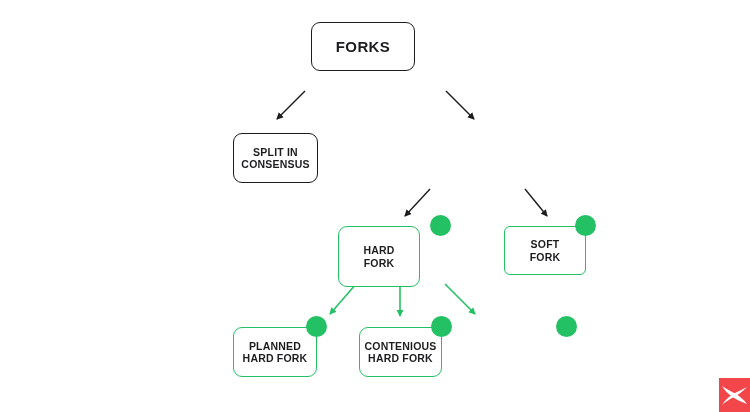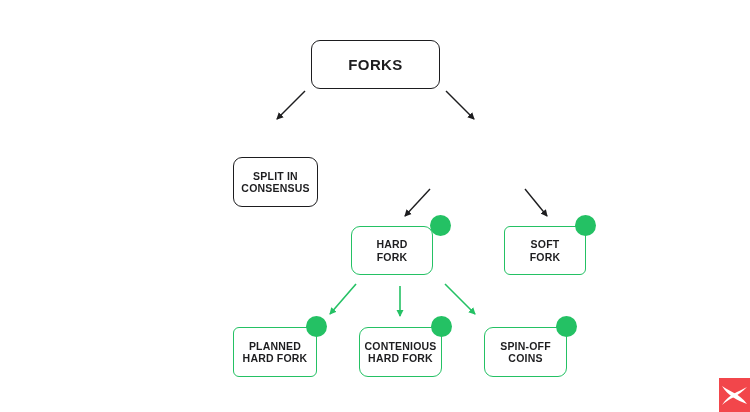--- a/index.html
+++ b/index.html
@@ -54,26 +54,26 @@
   }
   .logo {
     position: absolute;
     left: 719px;
     top: 378px;
     width: 31px;
     height: 34px;
   }
 
   
-  #node-forks        { left:311px; top:40px;  width:129px; height:49px; }
-  #node-split        { left:233px; top:133px; width:85px;  height:50px;margin-top:24px; }
+  #node-forks        { left:311px; top:22px;  width:104px; height:49px; }
+  #node-split        { left:233px; top:133px; width:85px;  height:50px; }
   #node-change       { left:433px; top:132px; width:84px;  height:51px; }
-  #node-hard         { left:351px; top:226px; width:82px;  height:49px;align-items:center; }
+  #node-hard         { left:338px; top:226px; width:82px;  height:61px;align-items:center; }
   #node-soft         { left:504px; top:226px; width:82px;  height:49px;border-radius:6px; }
-  #node-planned      { left:233px; top:327px; width:84px;  height:50px;border-radius:6px; }
+  #node-planned      { left:233px; top:327px; width:84px;  height:50px; }
   #node-contenious   { left:359px; top:327px; width:83px;  height:50px;align-items:center; }
   #node-spinoff      { left:484px; top:327px; width:83px;  height:50px; }
 
   
   #dot-hard        { left:430px; top:215px; }
   #dot-soft        { left:575px; top:215px; }
   #dot-planned     { left:306px; top:316px; }
   #dot-contenious  { left:431px; top:316px; }
   #dot-spinoff     { left:556px; top:316px; }
 
@@ -126,24 +126,20 @@
   <div class="node green-border" id="node-planned">
     <span class="label">PLANNED
 HARD FORK</span>
   </div>
 
   <div class="node green-border" id="node-contenious">
     <span class="label">CONTENIOUS
 HARD FORK</span>
   </div>
 
-  <div class="node green-border" id="node-spinoff">
-    <span class="label">SPIN-OFF
-COINS</span>
-  </div>
 
   <div class="dot" id="dot-hard"></div>
   <div class="dot" id="dot-soft"></div>
   <div class="dot" id="dot-planned"></div>
   <div class="dot" id="dot-contenious"></div>
   <div class="dot" id="dot-spinoff"></div>
 
   <div class="logo">
     <svg width="31" height="34" viewBox="0 0 31 34">
       <rect x="0" y="0" width="31" height="34" fill="#f2464b"></rect>

